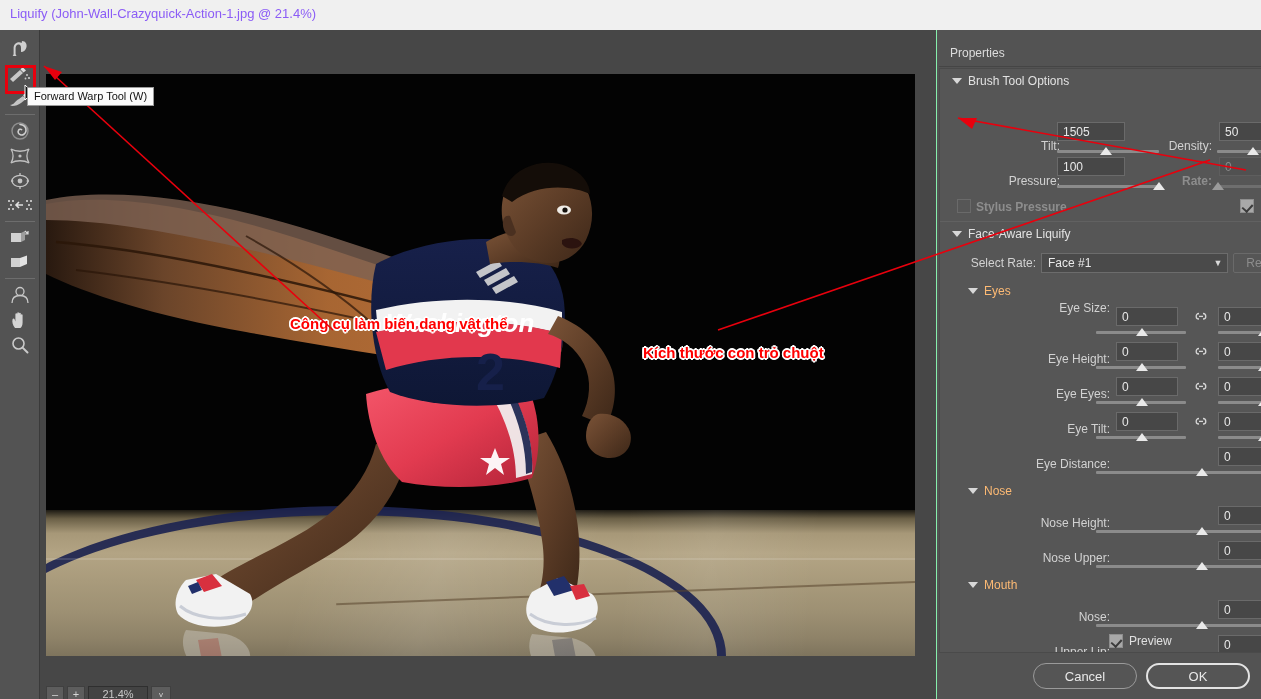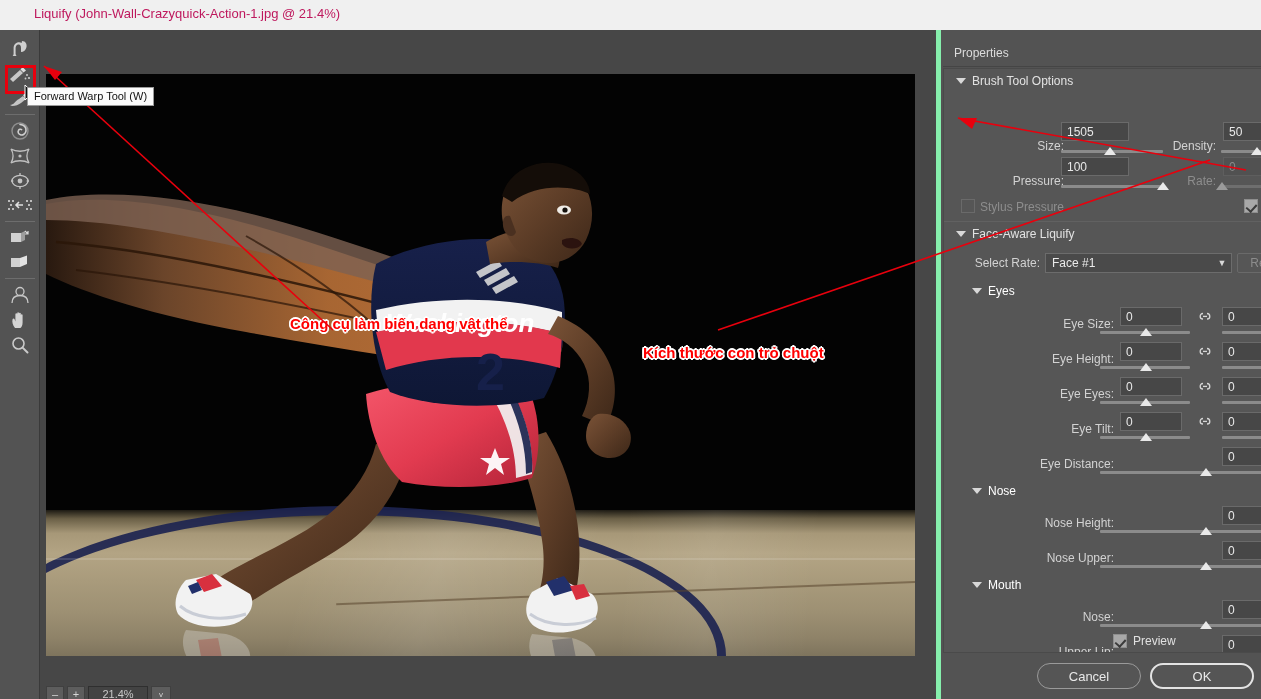--- a/index.html
+++ b/index.html
@@ -17,23 +17,22 @@
   }
 
   
   .titlebar {
     position: absolute; left: 0; top: 0;
     width: 1261px; height: 30px;
     background: #f0f0f0;
   }
   .titlebar .title {
     position: absolute; left: 10px; top: 6px;
-    font-size: 13px; color: #be185d;
+    font-size: 13px; color: #8b5cf6;
     white-space: nowrap;
-    margin-left: 24px;
   }
 
   
   .toolbar {
     position: absolute; left: 0; top: 30px;
     width: 40px; height: 669px;
     background: #535353;
     border-right: 1px solid #3a3a3a;
   }
   .tool {
@@ -174,21 +173,21 @@
     border: 1px solid #404040;
     display: flex; align-items: center; justify-content: center;
     color: #d6d6d6; font-size: 8px;
   }
 
   
   .panel {
     position: absolute; left: 936px; top: 30px;
     width: 325px; height: 669px;
     background: #535353;
-    border-left: 5px solid #86efac;
+    border-left: 1px solid #86efac;
   }
   .panel-head {
     position: absolute; left: 2px; top: 11px;
     width: 323px; height: 26px;
     background: #535353;
     border-bottom: 1px solid #454545;
   }
   .panel-head .t {
     position: absolute; left: 11px; top: 5px;
     font-size: 12px; color: #dcdcdc;
@@ -207,31 +206,31 @@
     display: flex; align-items: center; gap: 6px;
   }
   .tri {
     width: 0; height: 0;
     border-left: 5px solid transparent;
     border-right: 5px solid transparent;
     border-top: 6px solid #d8d8d8;
   }
   .sub-head {
     position: absolute;
-    font-size: 12px; color: #ffffff;
+    font-size: 12px; color: #fdba74;
     display: flex; align-items: center; gap: 6px;
   }
 
   .lbl {
     position: absolute;
     font-size: 12px; color: #d2d2d2;
     text-align: right;
     white-space: nowrap;
   }
-  .lbl.dim { color: #8d8d8d; }
+  .lbl.dim { color: #8d8d8d; font-weight: bold; }
 
   .num {
     position: absolute;
     height: 19px;
     background: #474747;
     border: 1px solid #6a6a6a;
     color: #e8e8e8;
     font-size: 12px;
     padding-left: 5px;
     display: flex; align-items: center;
@@ -589,21 +588,21 @@
       <div class="t">Properties</div>
     </div>
 
     <div class="panel-body">
 
       <div class="sect-head" style="left:12px;top:5px">
         <span class="tri"></span>
         <span>Brush Tool Options</span>
       </div>
 
-      <div class="lbl" style="left:0px;top:70px;width:120px">Size:</div>
+      <div class="lbl" style="left:0px;top:70px;width:120px">Tilt:</div>
       <div class="num" style="left:117px;top:53px;width:68px">1505</div>
       <div class="track" style="left:117px;top:81px;width:102px"></div>
       <div class="thumb" style="left:160px;top:78px"></div>
 
       <div class="lbl" style="left:180px;top:70px;width:92px">Density:</div>
       <div class="num" style="left:279px;top:53px;width:68px">50</div>
       <div class="track" style="left:277px;top:81px;width:102px"></div>
       <div class="thumb" style="left:307px;top:78px"></div>
 
       <div class="lbl" style="left:0px;top:105px;width:120px">Pressure:</div>
@@ -632,21 +631,21 @@
         <span class="cv">Face #1</span>
         <span class="carat">▼</span>
       </div>
       <div class="pbtn" style="left:293px;top:184px;width:58px">Reset</div>
 
       <div class="sub-head" style="left:28px;top:215px">
         <span class="tri"></span>
         <span>Eyes</span>
       </div>
 
-      <div class="lbl" style="left:0px;top:248px;width:170px">Eye Size:</div>
+      <div class="lbl" style="left:0px;top:232px;width:170px">Eye Size:</div>
       <div class="num" style="left:176px;top:238px;width:62px">0</div>
       <div class="track" style="left:156px;top:262px;width:90px"></div>
       <div class="thumb" style="left:196px;top:259px"></div>
       <svg class="link-icon" style="left:255px;top:240px" viewBox="0 0 12 16">
         <path d="M4 4.5 C2 4.5 1.2 6 1.2 7.4 C1.2 8.8 2 10 4 10" fill="none" stroke="#d6d6d6" stroke-width="1.3"></path>
         <path d="M8 4.5 C10 4.5 10.8 6 10.8 7.4 C10.8 8.8 10 10 8 10" fill="none" stroke="#d6d6d6" stroke-width="1.3"></path>
         <path d="M4 7.4 L8 7.4" stroke="#d6d6d6" stroke-width="1.3"></path>
       </svg>
       <div class="num" style="left:278px;top:238px;width:62px">0</div>
       <div class="track" style="left:278px;top:262px;width:90px"></div>

